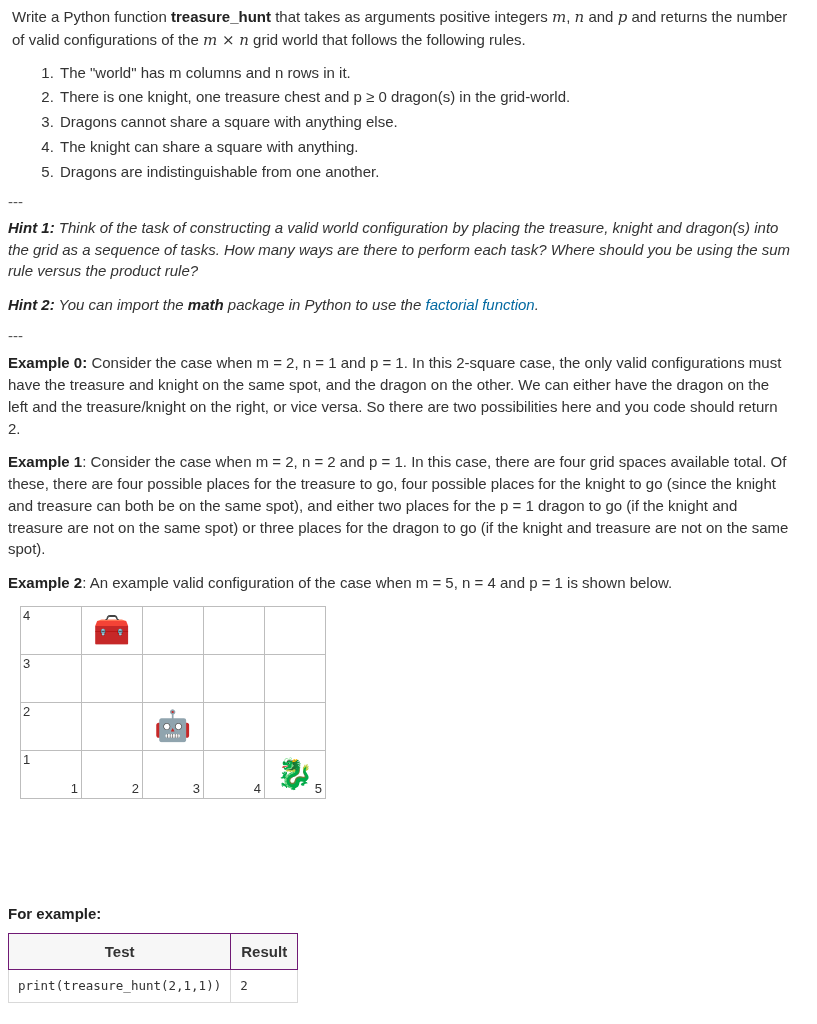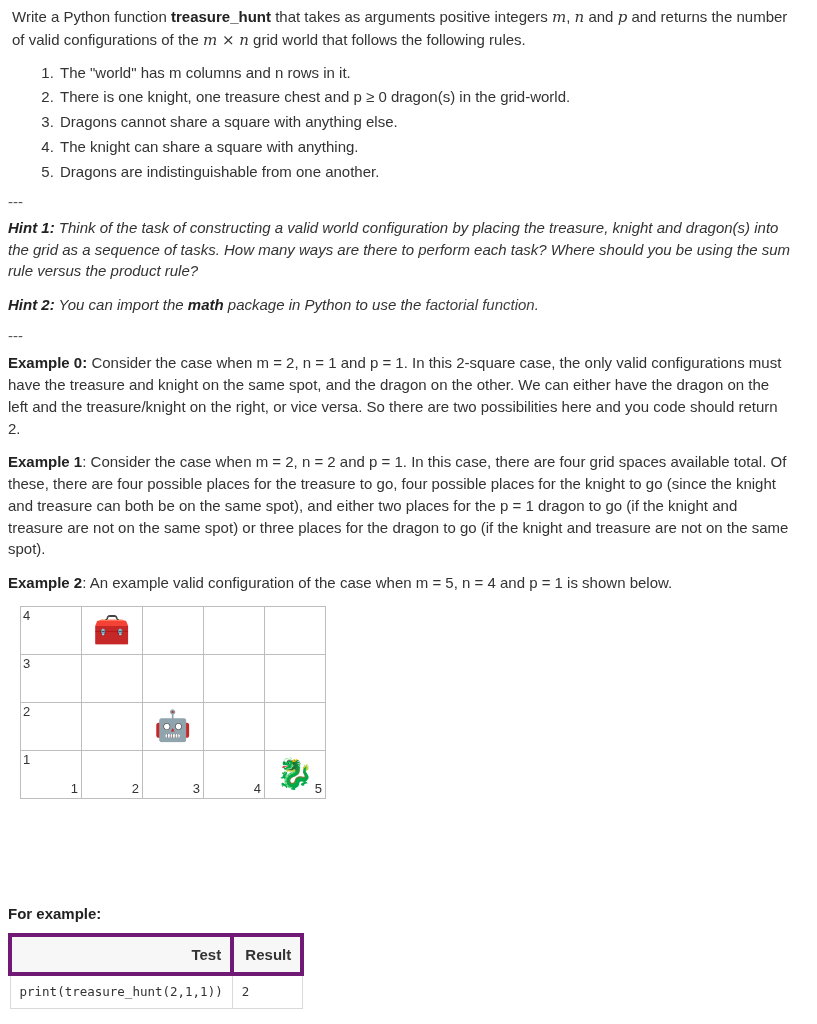--- a/index.html
+++ b/index.html
@@ -44,21 +44,21 @@
     color: #555;
     margin: 0 0 6px 0;
     font-size: 15px;
     line-height: 1.1;
   }
   .hint {
     margin: 0 0 12px 0;
     font-style: italic;
   }
   .link {
-    color: #404040;
+    color: #0369a1;
     text-decoration: none;
     margin-top: 47px;
   }
   .example {
     margin: 8px 0 12px 0;
   }
   
   .grid-wrap {
     margin: 12px 0 0 12px;
   }
@@ -101,24 +101,24 @@
   .forexample {
     font-weight: bold;
     color: #222;
     margin: 18px 0 8px 0;
   }
   table.tests {
     border-collapse: collapse;
     margin: 0 0 6px 0;
   }
   table.tests th {
-    border: 4px solid #701a75;
+    border: 1px solid #701a75;
     background: #f7f7f7;
     font-weight: bold;
-    text-align: right;
+    text-align: center;
     padding: 7px 9px;
     font-size: 15px;
     color: #333;
   }
   table.tests td {
     border: 1px solid #d9d9d9;
     padding: 7px 9px;
     font-family: "DejaVu Sans Mono", monospace;
     font-size: 12.5px;
     color: #333;

